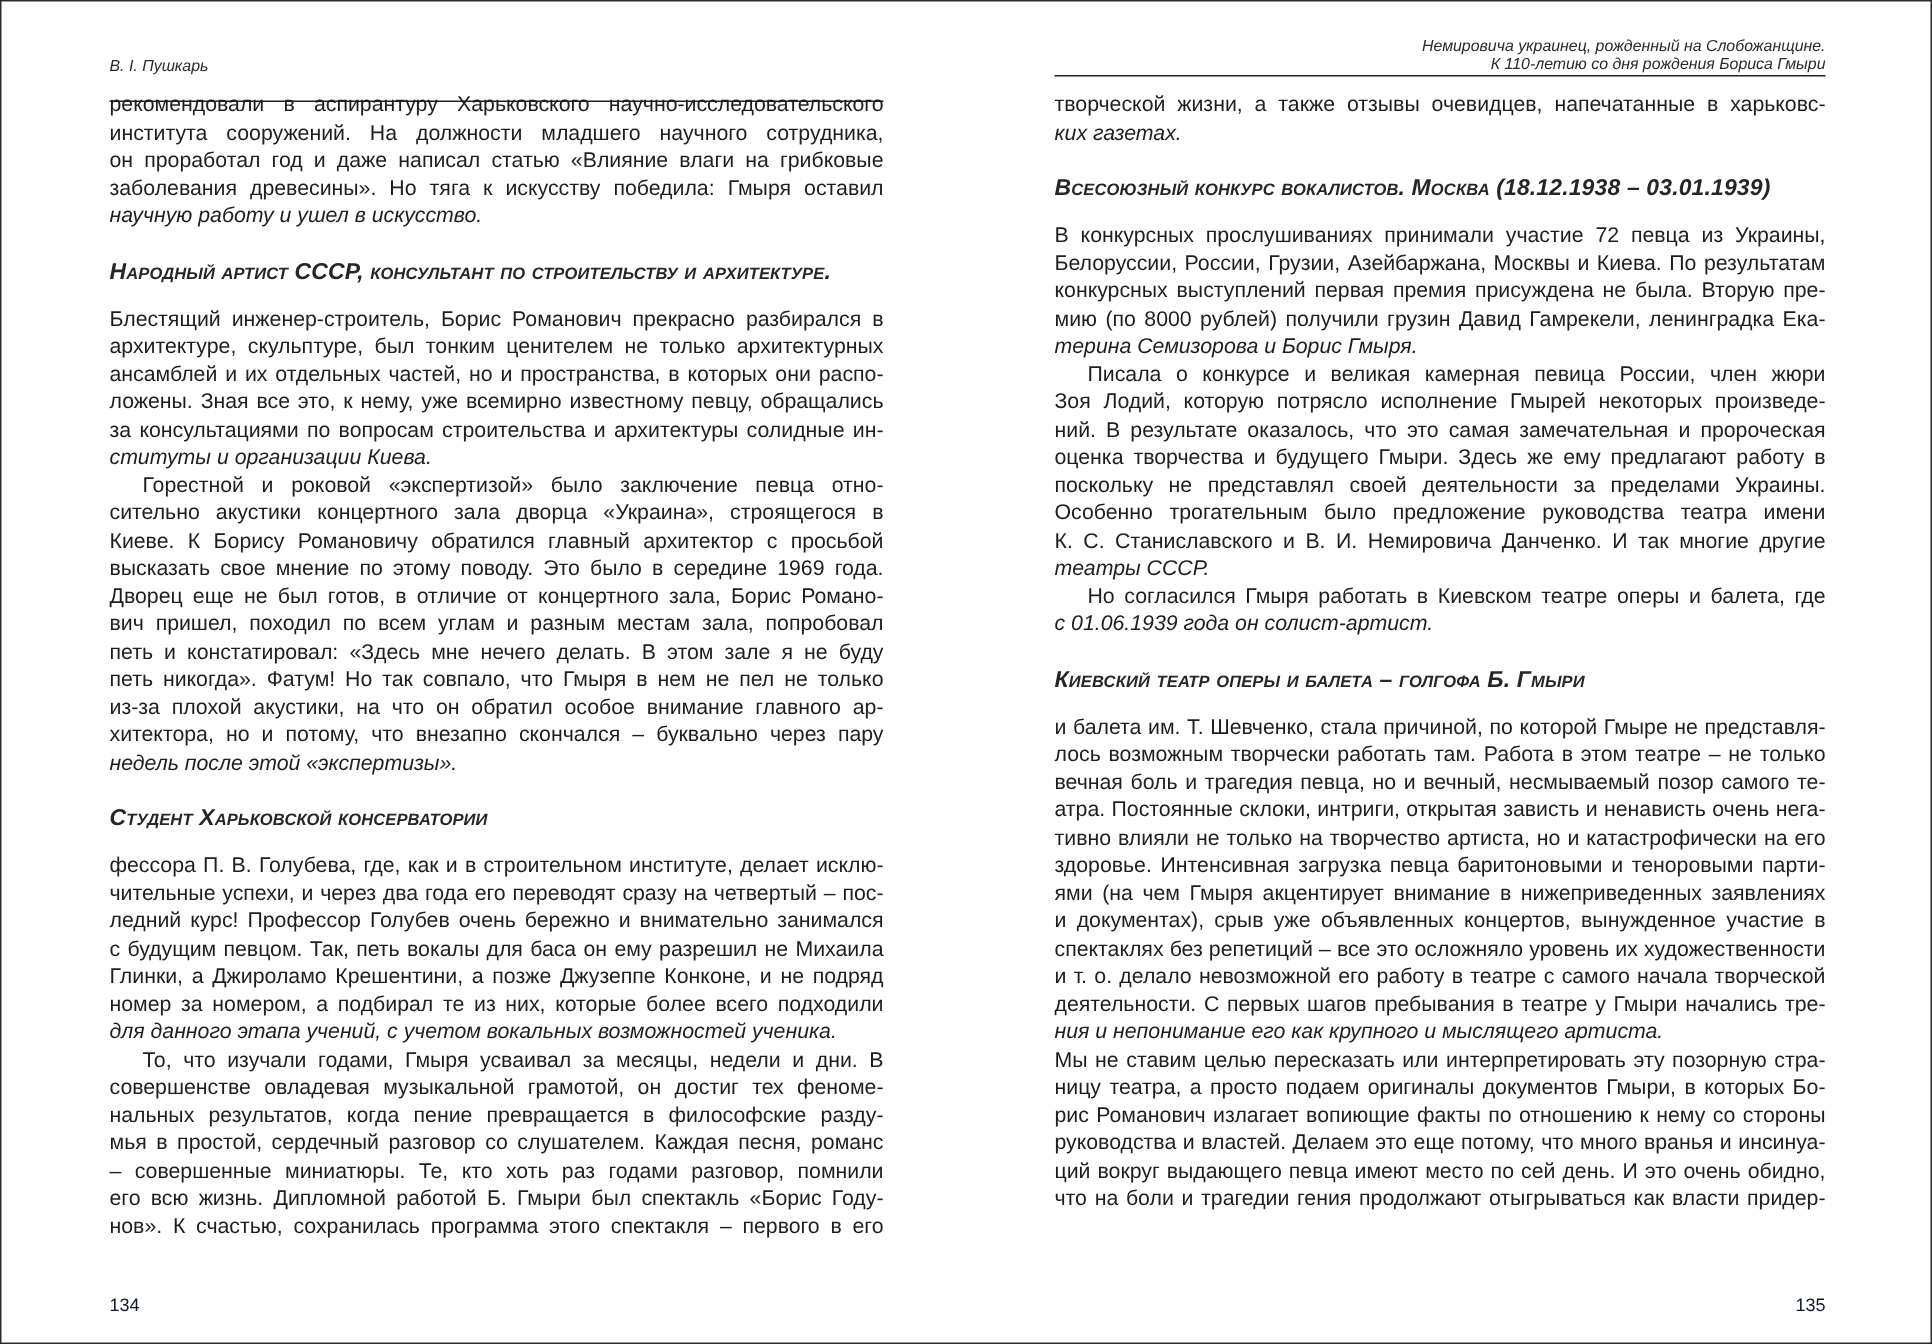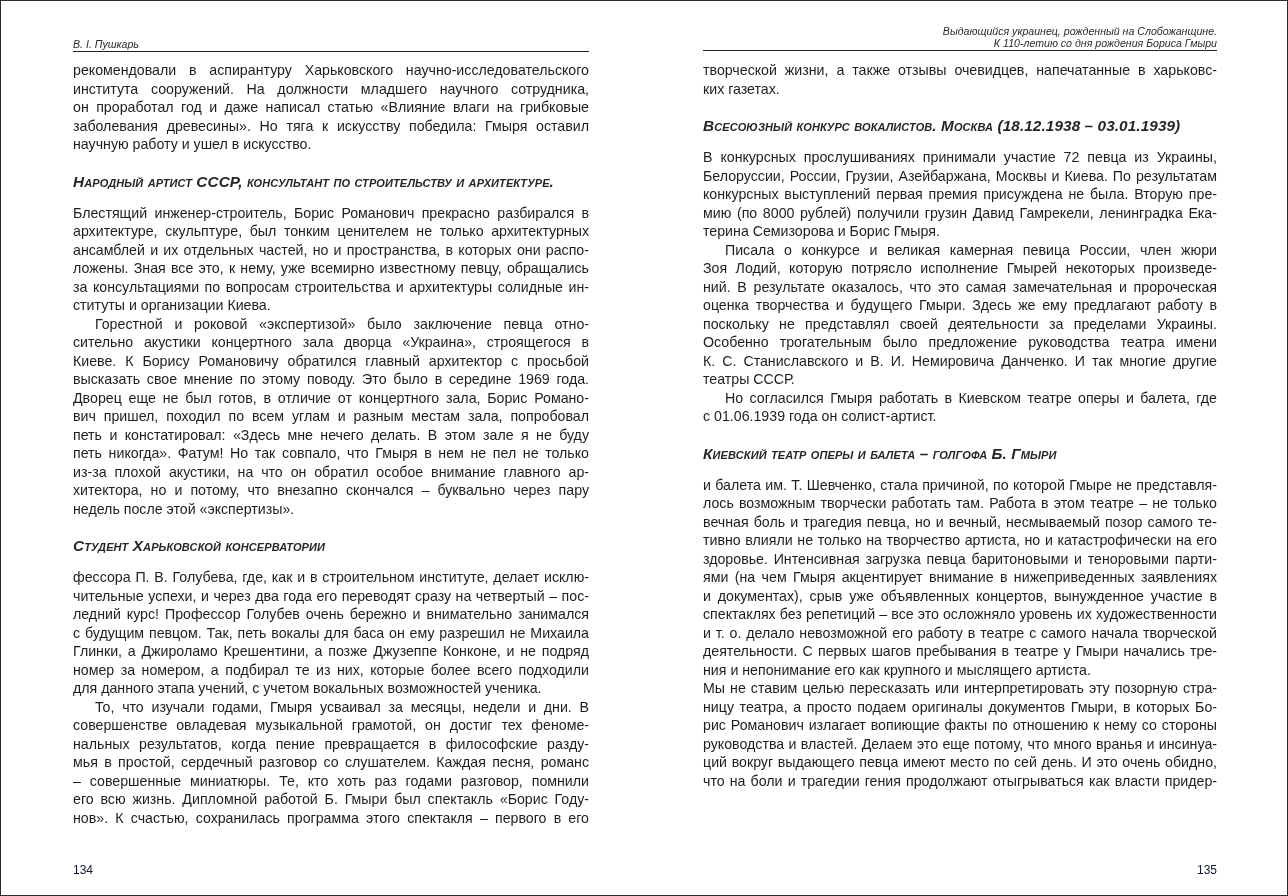--- a/index.html
+++ b/index.html
@@ -12,33 +12,33 @@
     border: 1px solid #2a2a2a; background: #fff;
   }
   .page { position: absolute; top: 0; height: 896px; }
   .page.left { left: 72px; width: 516px; }
   .page.right { left: 702px; width: 514px; }
   .running-head {
     position: absolute; left: 0; right: 0;
     font-style: italic; font-size: 10.6px; line-height: 12px; color: #2a2a2a;
     border-bottom: 1px solid #222;
   }
-  .page.left .running-head { top: 37px; padding-bottom: 1px; }
+  .page.left .running-head { top: 37px; padding-bottom: 17px; }
   .page.right .running-head { top: 24px; text-align: right; padding-bottom: 1px; }
   .running-head div { white-space: nowrap; }
   .body {
     position: absolute; left: 0; right: 0;
     font-size: 14.2px; line-height: 18.5px; text-align: justify;
     hyphens: manual;
   }
   .page.left .body { top: 60px; }
   .page.right .body { top: 60px; }
   .body p { margin: 0; }
   .body p.indent { text-indent: 22px; }
-  .body p.last { text-align-last: left; }
+  .body p.last { text-align-last: left; font-style: italic; }
   .body p.full { text-align-last: justify; }
   .heading {
     margin: 0; font-variant: small-caps; font-size: 15.3px; line-height: 20px;
     color: #262626; text-align: left; letter-spacing: 0.1px; font-style: italic;
   }
   .gap-before-h { height: 18px; }
   .gap-after-h { height: 12px; }
   .folio {
     position: absolute; top: 862px; font-size: 12px; color: #0f172a;
   }
@@ -106,21 +106,21 @@
           <p class="full">– совершенные миниатюры. Те, кто хоть раз годами разговор, помнили</p>
           <p class="full">его всю жизнь. Дипломной работой Б. Гмыри был спектакль «Борис Году-</p>
           <p class="full">нов». К счастью, сохранилась программа этого спектакля – первого в его</p>
         </div>
       </div>
     <div class="folio">134</div>
   </div>
 
   <div class="page right">
     <div class="running-head">
-      <div>Выдающийся украинец, рожденный на Слобожанщине.</div>
+      <div>Немировича украинец, рожденный на Слобожанщине.</div>
       <div>К 110-летию со дня рождения Бориса Гмыри</div>
     </div>
     <div class="body">
         <div>
           <p class="full">творческой жизни, а также отзывы очевидцев, напечатанные в харьковс-</p>
           <p class="last">ких газетах.</p>
         </div>
         <div class="gap-before-h"></div>
         <h2 class="heading">Всесоюзный конкурс вокалистов. Москва (18.12.1938 – 03.01.1939)</h2>
         <div class="gap-after-h"></div>
@@ -145,20 +145,21 @@
           <p class="indent full">Но согласился Гмыря работать в Киевском театре оперы и балета, где</p>
           <p class="last">с 01.06.1939 года он солист-артист.</p>
         </div>
         <div class="gap-before-h"></div>
         <h2 class="heading">Киевский театр оперы и балета – голгофа Б. Гмыри</h2>
         <div class="gap-after-h"></div>
         <div>
           <p class="full">и балета им. Т. Шевченко, стала причиной, по которой Гмыре не представля-</p>
           <p class="full">лось возможным творчески работать там. Работа в этом театре – не только</p>
           <p class="full">вечная боль и трагедия певца, но и вечный, несмываемый позор самого те-</p>
+          <p class="full">атра. Постоянные склоки, интриги, открытая зависть и ненависть очень нега-</p>
           <p class="full">тивно влияли не только на творчество артиста, но и катастрофически на его</p>
           <p class="full">здоровье. Интенсивная загрузка певца баритоновыми и теноровыми парти-</p>
           <p class="full">ями (на чем Гмыря акцентирует внимание в нижеприведенных заявлениях</p>
           <p class="full">и документах), срыв уже объявленных концертов, вынужденное участие в</p>
           <p class="full">спектаклях без репетиций – все это осложняло уровень их художественности</p>
           <p class="full">и т. о. делало невозможной его работу в театре с самого начала творческой</p>
           <p class="full">деятельности. С первых шагов пребывания в театре у Гмыри начались тре-</p>
           <p class="last">ния и непонимание его как крупного и мыслящего артиста.</p>
         </div>
         <div>

